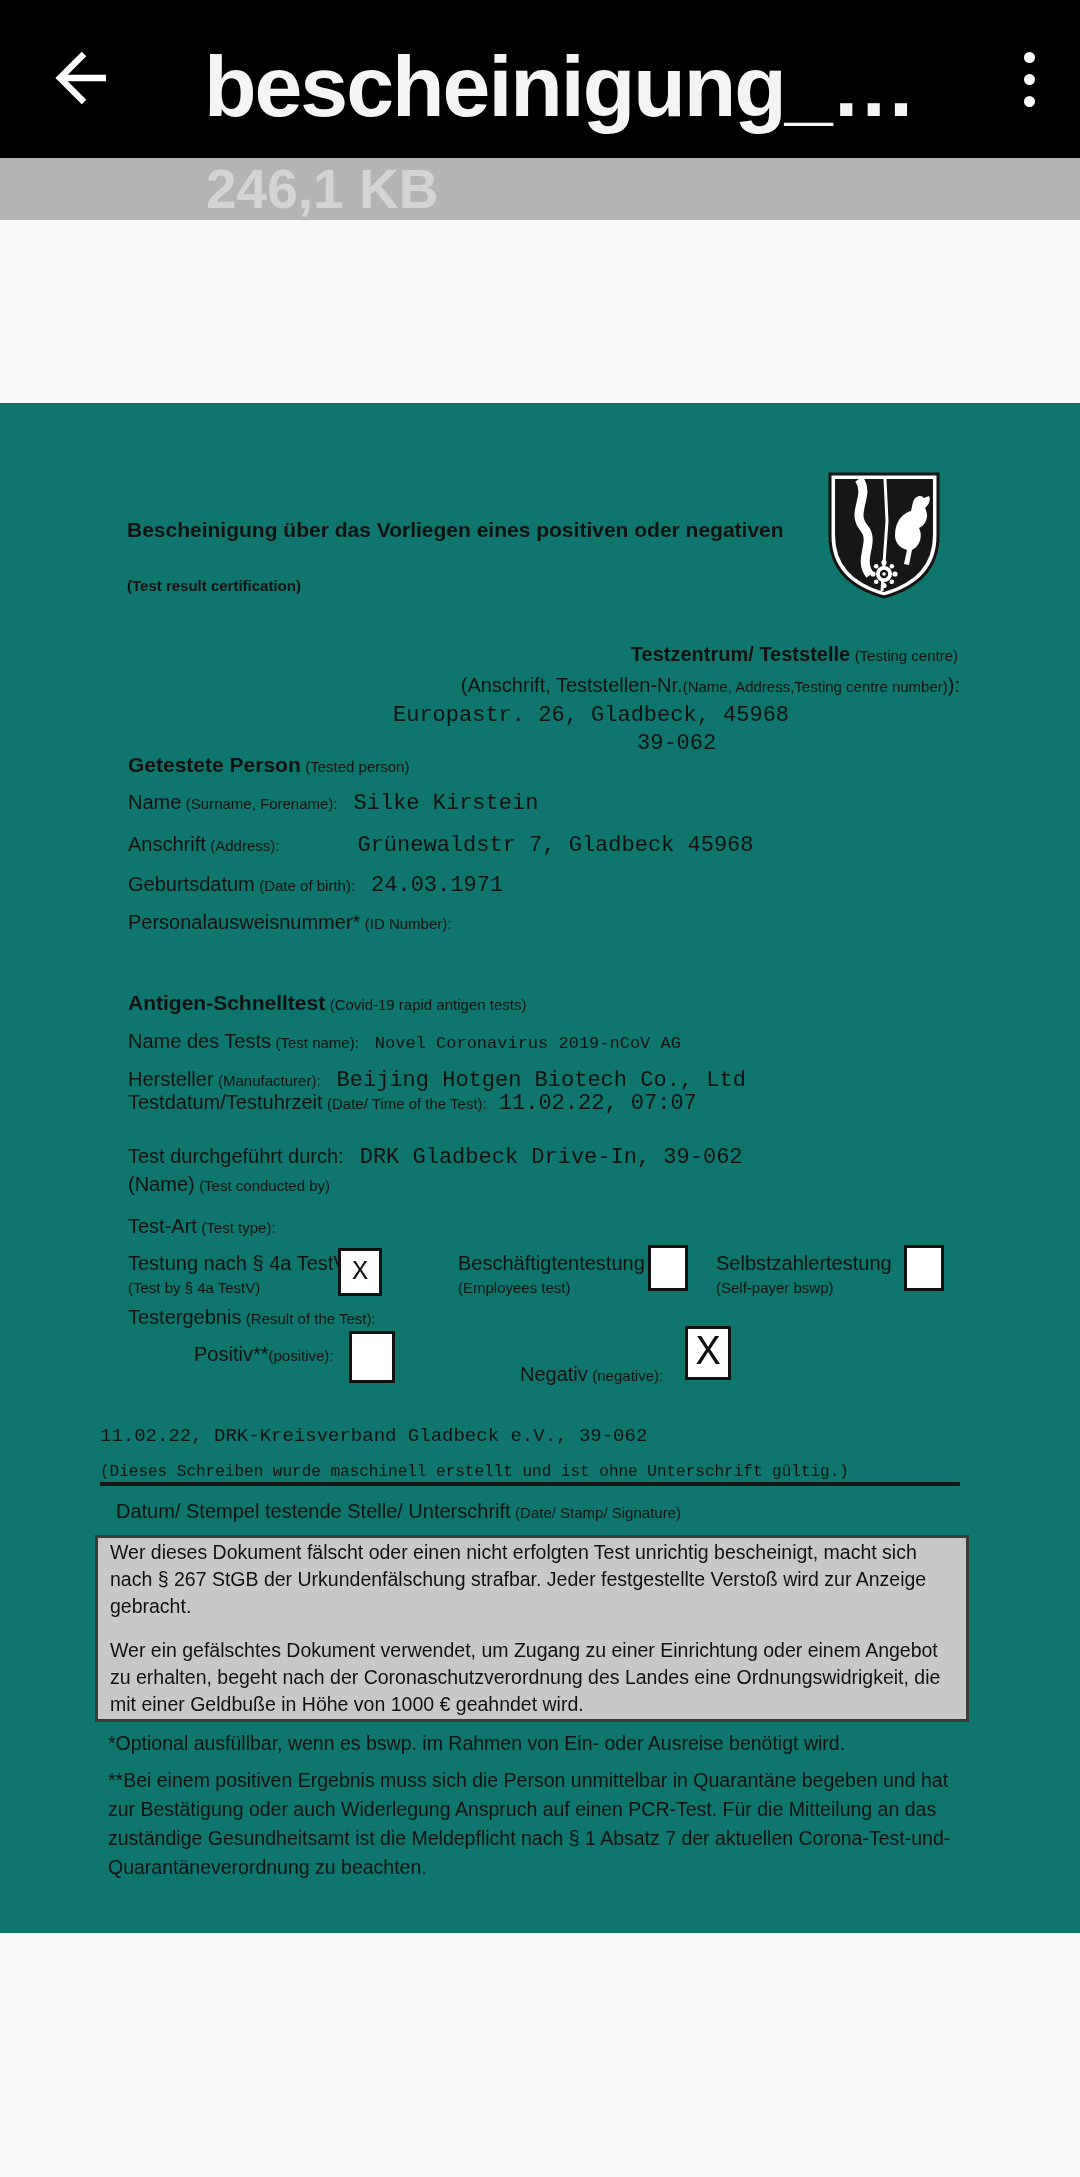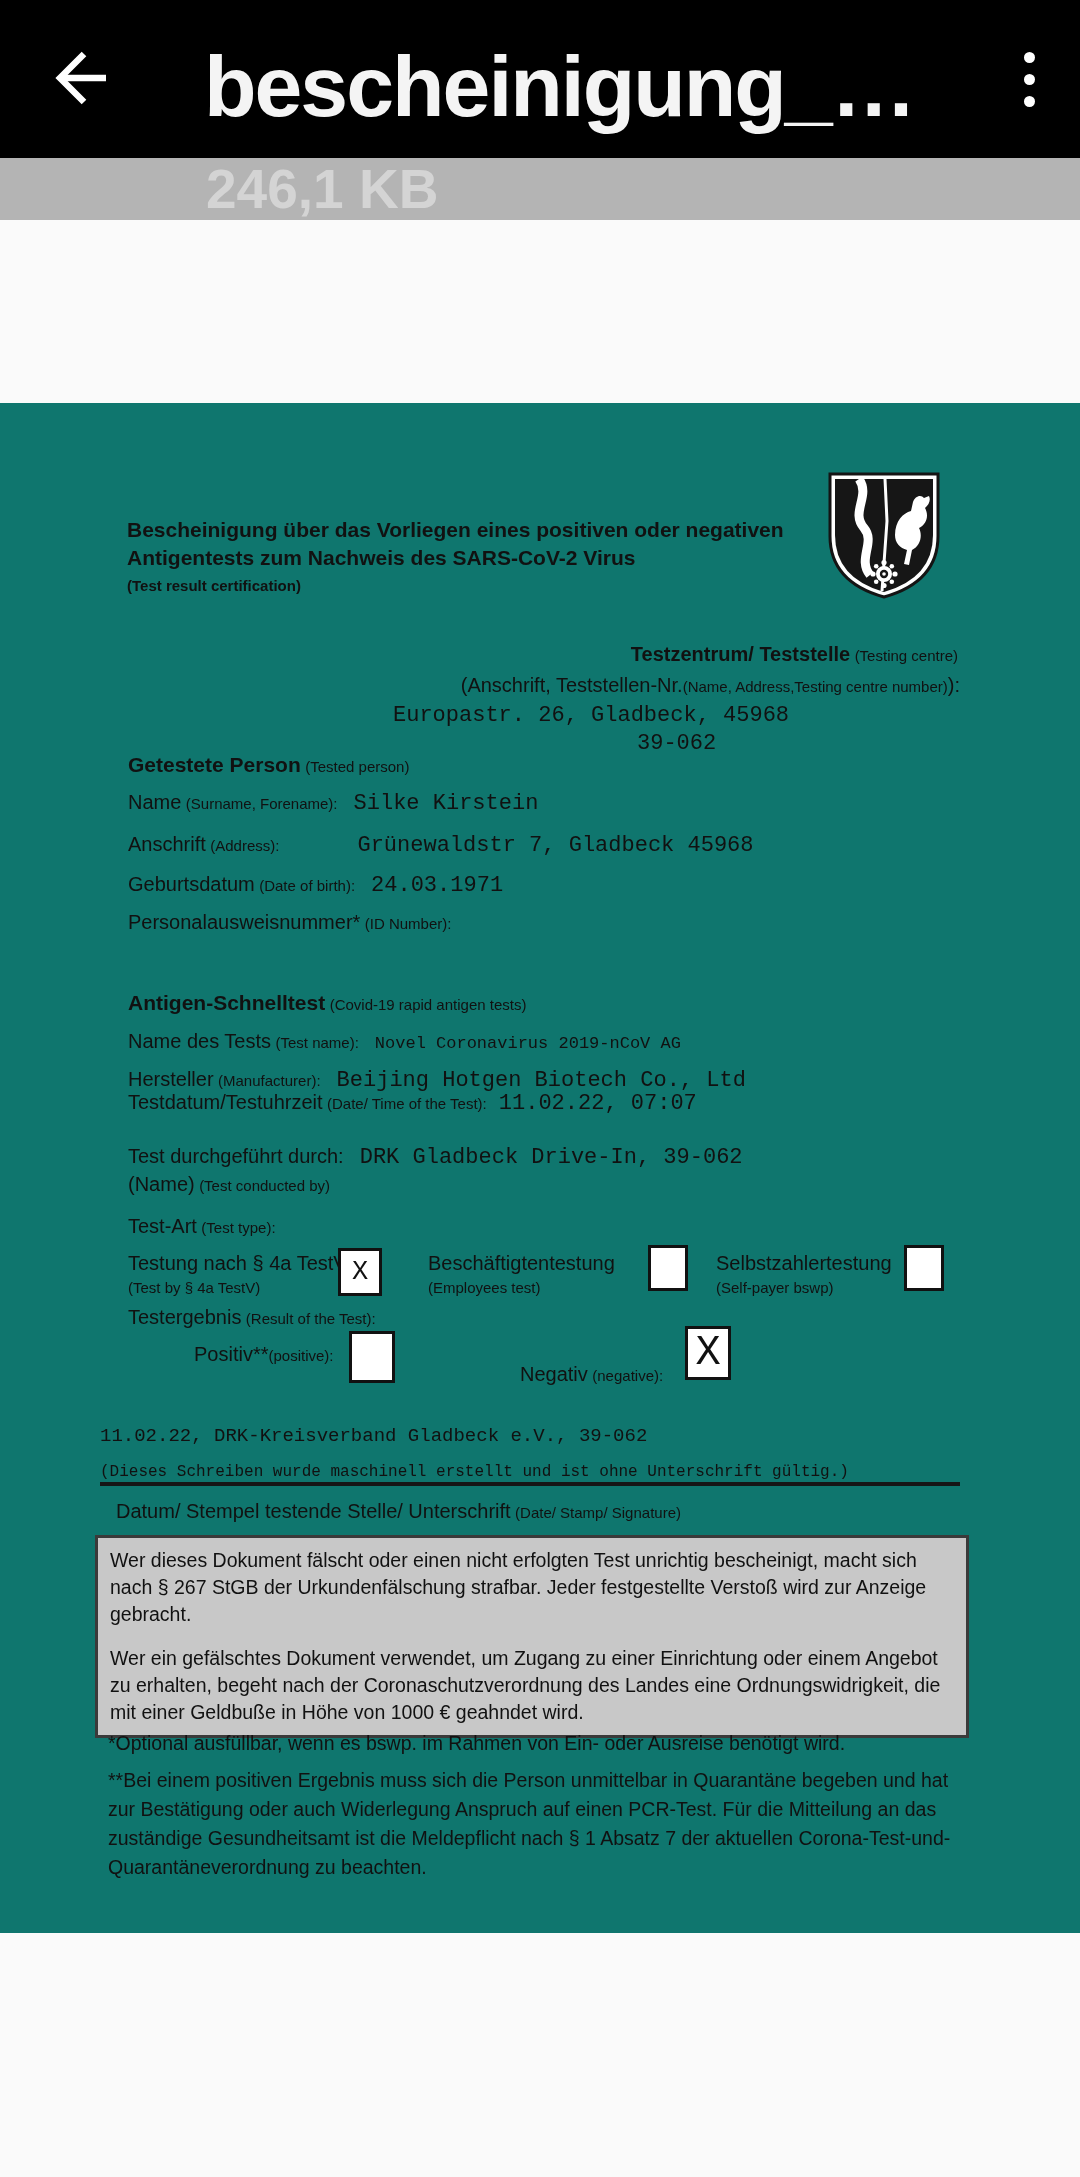--- a/index.html
+++ b/index.html
@@ -31,21 +31,21 @@
   .mono{font-family:"Liberation Mono","DejaVu Sans Mono",monospace}
   .v22{font-size:22px}
   .v17{font-size:17px}
   .gap{display:inline-block;width:16px}
   .doc-title{line-height:28px}
   .right{text-align:left}
   .cb{position:absolute;border:3px solid #111;background:#fff;display:flex;
     align-items:center;justify-content:center;font-family:"Liberation Mono","DejaVu Sans Mono",monospace;color:#111}
   .sig-rule{position:absolute;left:100px;top:1079px;width:860px;height:4px;background:#161616}
   .warnbox{position:absolute;left:95px;top:1132px;width:844px;background:#c8c8c8;
-    border:3px solid #3a3a3a;padding:9px 12px;font-size:19.5px;line-height:27px;white-space:normal}
+    border:3px solid #3a3a3a;padding:1px 12px;font-size:19.5px;line-height:27px;white-space:normal}
   .warnbox p{margin:0 0 17px 0}
   .warnbox p:last-child{margin:0}
   .fn{position:absolute;left:108px;width:862px;font-size:19.5px;line-height:29px;white-space:normal}
   .optlabel{line-height:26px}
   .optlabel .sm{display:block;line-height:20px}
 </style>
 </head>
 <body>
 
 <header class="toolbar">
@@ -69,21 +69,20 @@
 
 <div class="subbar">
   <div class="subbar-text">246,1 KB</div>
 </div>
 
 <div class="viewer">
   <div class="page">
 
     <div class="abs doc-title b t21" style="left:127px;top:113px">
       <span>Bescheinigung über das Vorliegen eines positiven oder negativen</span><br>
-      <span>Antigentests zum Nachweis des SARS-CoV-2 Virus</span>
     </div>
     <div class="abs sm-b" style="left:127px;top:174px">(Test result certification)</div>
 
     <div class="abs" style="left:823px;top:66px">
       <svg width="122" height="132" viewBox="0 0 122 132">
         <path d="M7,5 H115 V67 Q115 113 61 128 Q7 113 7 67 Z" fill="#fff" stroke="#141414" stroke-width="3"></path>
         <path d="M12,10 H110 V66 Q110 109 61 123 Q12 109 12 66 Z" fill="#161616"></path>
         <path d="M36,10 C48,27 27,43 41,59 C53,73 34,90 47,106" stroke="#fff" stroke-width="9" fill="none"></path>
         <path d="M62,10 L64,52 L59,122" stroke="#fff" stroke-width="3" fill="none"></path>
         <path d="M72,66 C72,52 80,44 88,42 L90,33 C92,27 98,25 101,29 L106,27 C108,31 106,36 102,39 C106,46 104,55 96,59 C100,67 97,77 89,81 L86,96 L81,95 L84,81 C77,79 72,74 72,66 Z" fill="#fff"></path>
@@ -164,21 +163,21 @@
       <span class="sm">(Test type):</span>
     </div>
     <div class="abs optlabel" style="left:128px;top:847px">
       <span class="t20">Testung nach § 4a TestV</span>
       <span class="sm">(Test by § 4a TestV)</span>
     </div>
     <div class="cb" style="left:338px;top:845px;width:38px;height:42px;font-size:27px">
         <span>X</span>
       </div>
 
-    <div class="abs optlabel" style="left:428px;top:847px">
+    <div class="abs optlabel" style="left:458px;top:847px">
       <span class="t20">Beschäftigtentestung</span>
       <span class="sm">(Employees test)</span>
     </div>
     <div class="cb" style="left:648px;top:842px;width:34px;height:40px;font-size:27px">
         <span></span>
       </div>
 
     <div class="abs optlabel" style="left:716px;top:847px">
       <span class="t20">Selbstzahlertestung</span>
       <span class="sm">(Self-payer bswp)</span>

